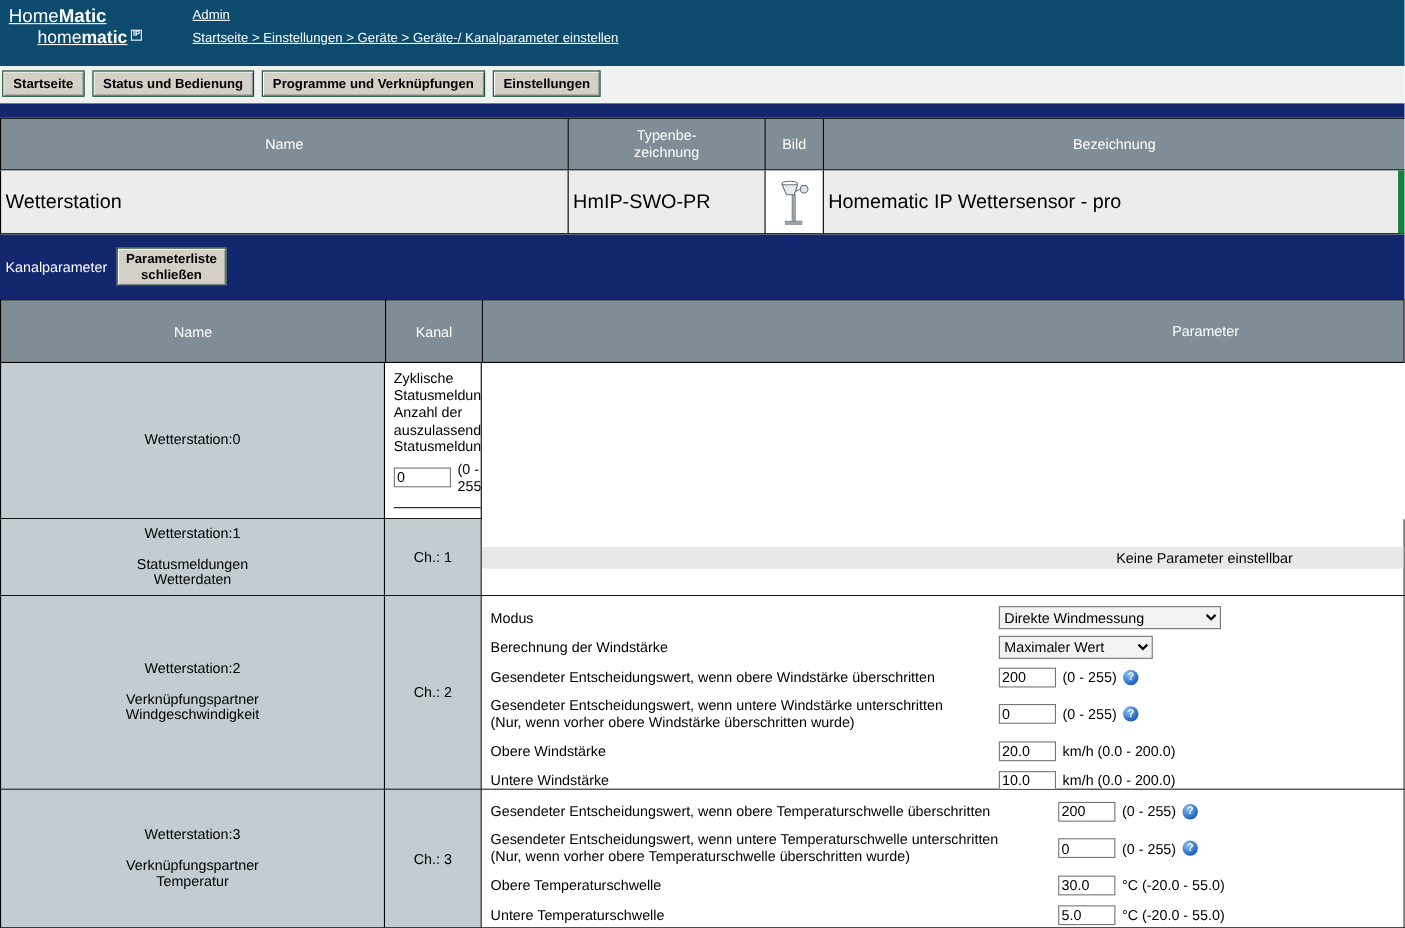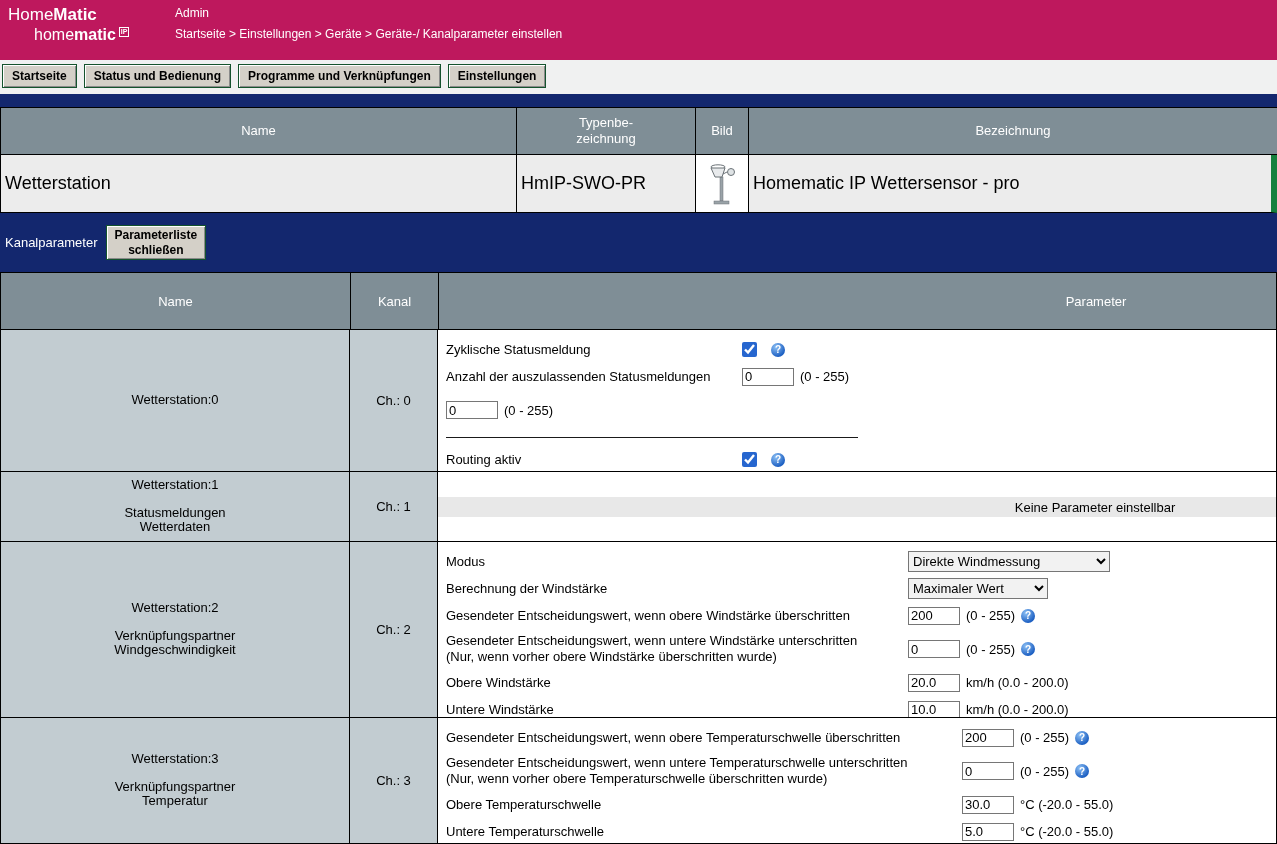--- a/index.html
+++ b/index.html
@@ -1,20 +1,20 @@
 <!DOCTYPE html>
 <html><head>
 <meta charset="utf-8">
 <style>
   * { margin:0; padding:0; box-sizing:border-box; }
   html,body { width:1277px; height:844px; overflow:hidden; background:#fff;
     font-family:"Liberation Sans", sans-serif; color:#000; }
 
   
-  .topbar { height:60px; background:#be185d; color:#fff; display:flex; }
+  .topbar { height:60px; background:#0c4a6e; color:#fff; display:flex;text-decoration:underline; }
   .logo { width:175px; padding:4px 0 0 8px; line-height:1.25; }
   .logo-l1 { font-size:17px; }
   .logo-l1 b, .logo-l2 b { font-weight:700; }
   .logo-l2 { font-size:16px; padding-left:26px; }
   .ip-badge { display:inline-block; font-size:7px; line-height:8px; border:1px solid #fff;
     padding:0 1px; margin-left:3px; vertical-align:super; font-weight:700; }
   .header-info { padding-top:6px; }
   .user { font-size:12px; }
   .breadcrumb { font-size:12px; margin-top:7px; }
 
@@ -137,21 +137,20 @@
   <div class="pth">Kanal</div>
   <div class="pth">
     <span class="pth-param-label">Parameter</span>
   </div>
 </div>
 
 <div class="prow rh0">
   <div class="pname">
     <div>Wetterstation:0</div>
   </div>
-  <div class="pchan">Ch.: 0</div>
   <div class="pparams">
     <div class="pline">
       <div class="plabel lbl-ch0">Zyklische Statusmeldung</div>
       <div class="pctrl">
         <input type="checkbox" class="cbx" checked="checked" style="">
         <span class="help">?</span>
       </div>
     </div>
     <div class="pline">
       <div class="plabel lbl-ch0">Anzahl der auszulassenden Statusmeldungen</div>

